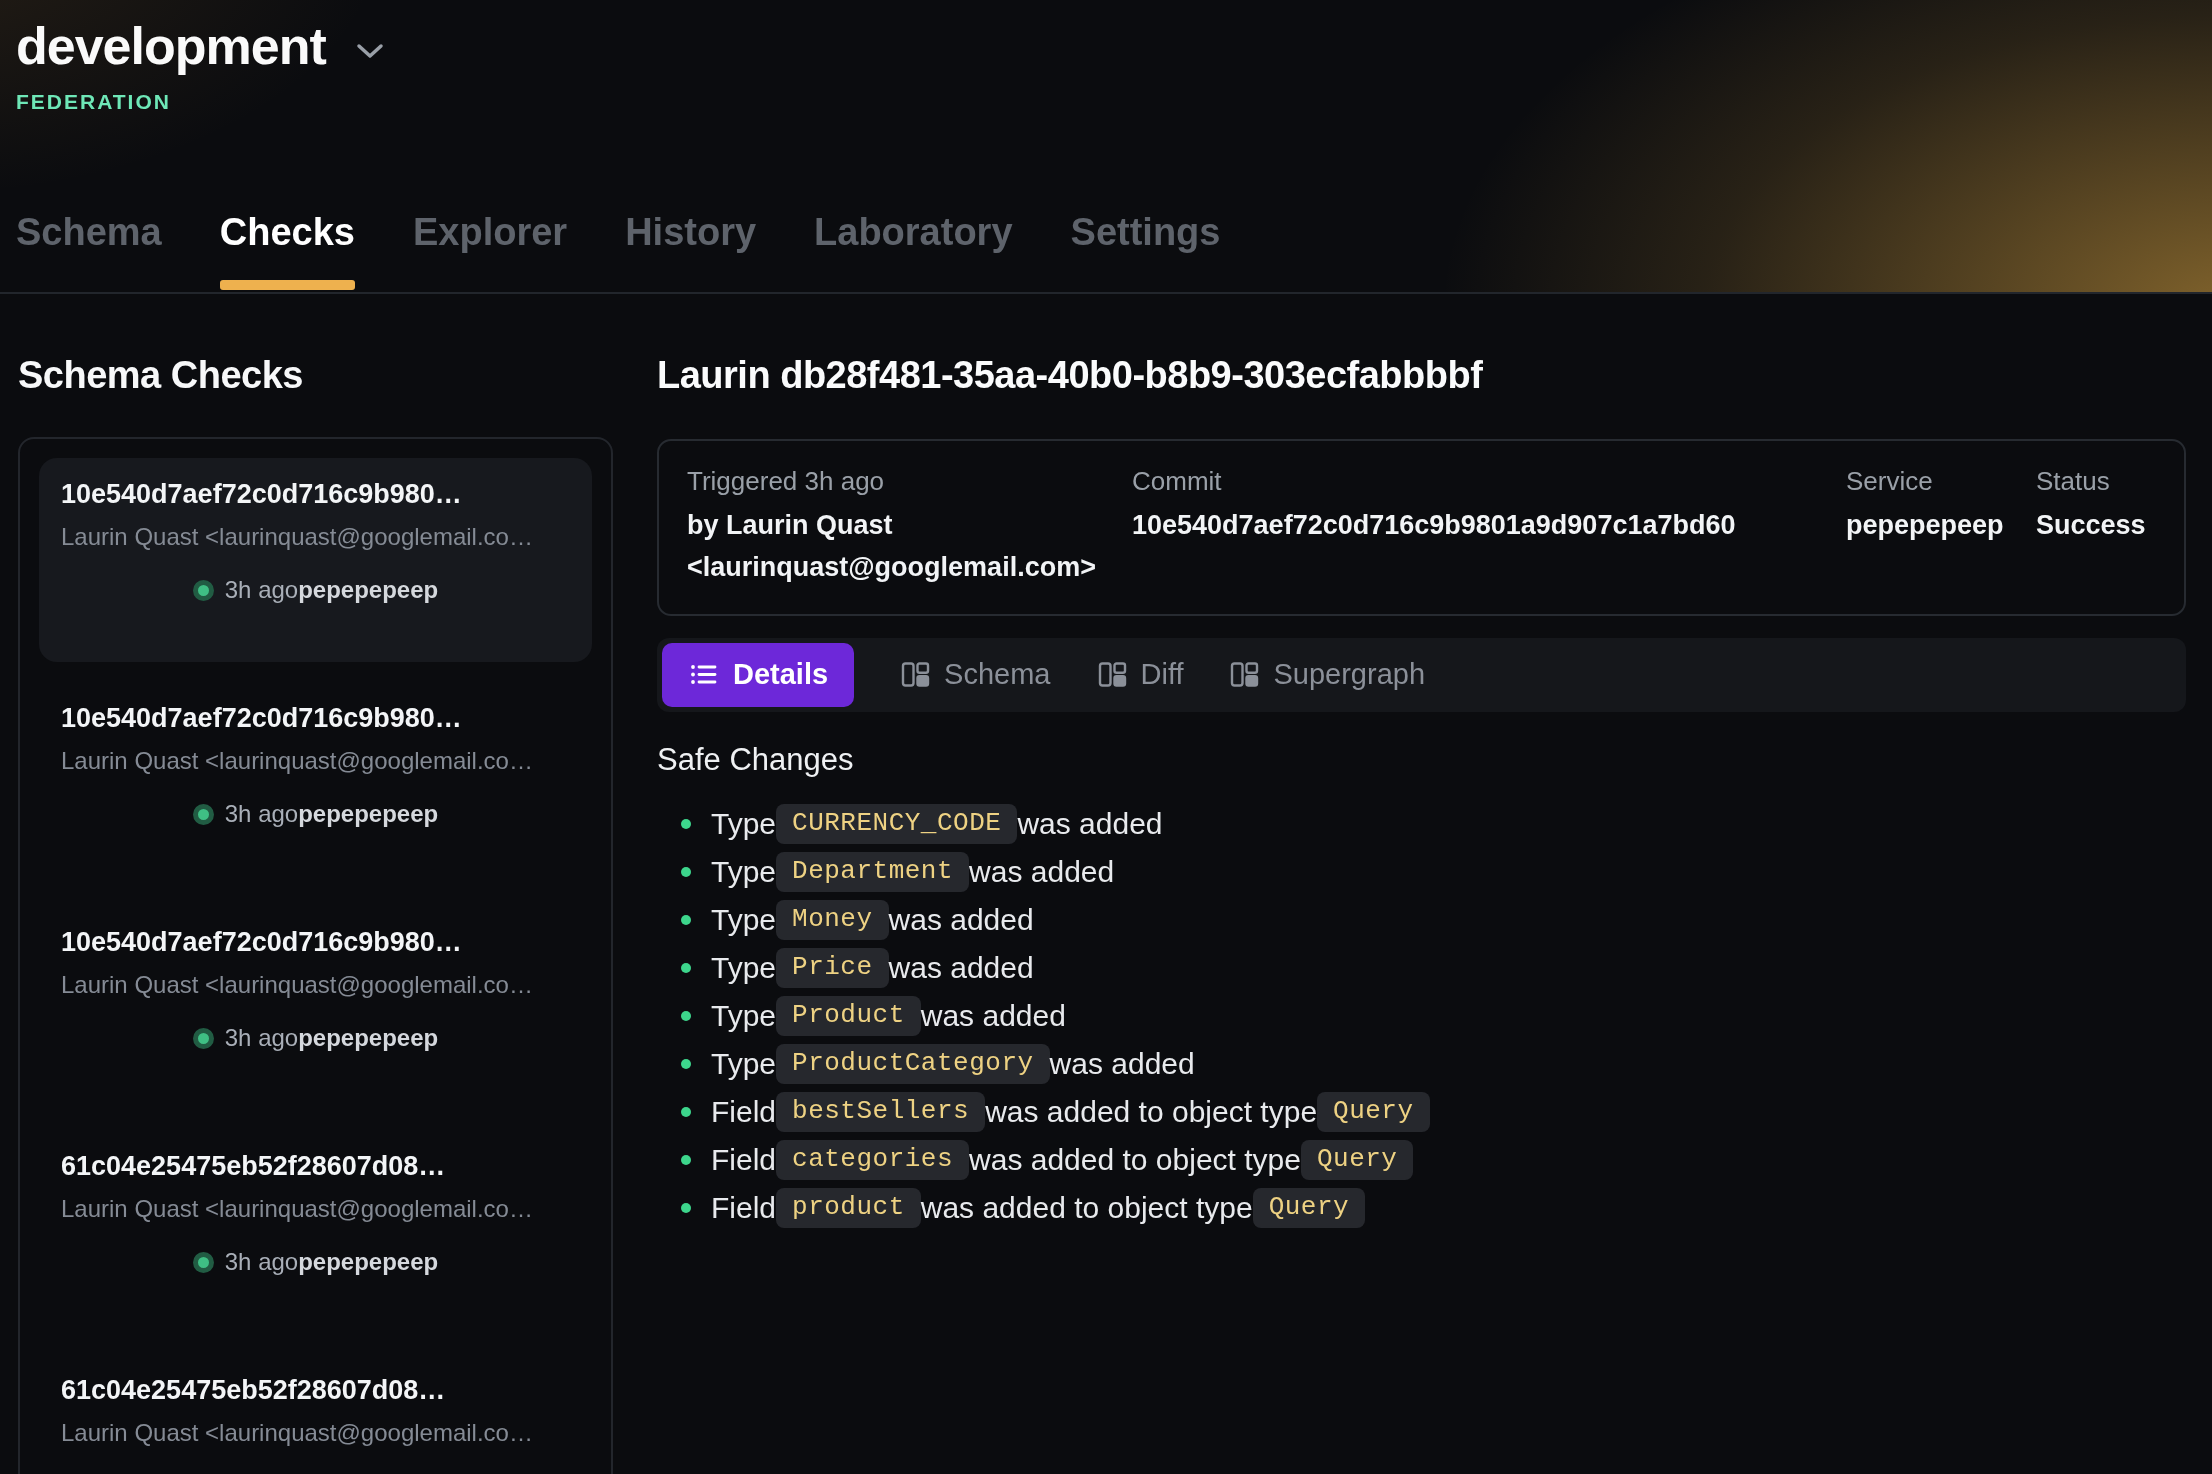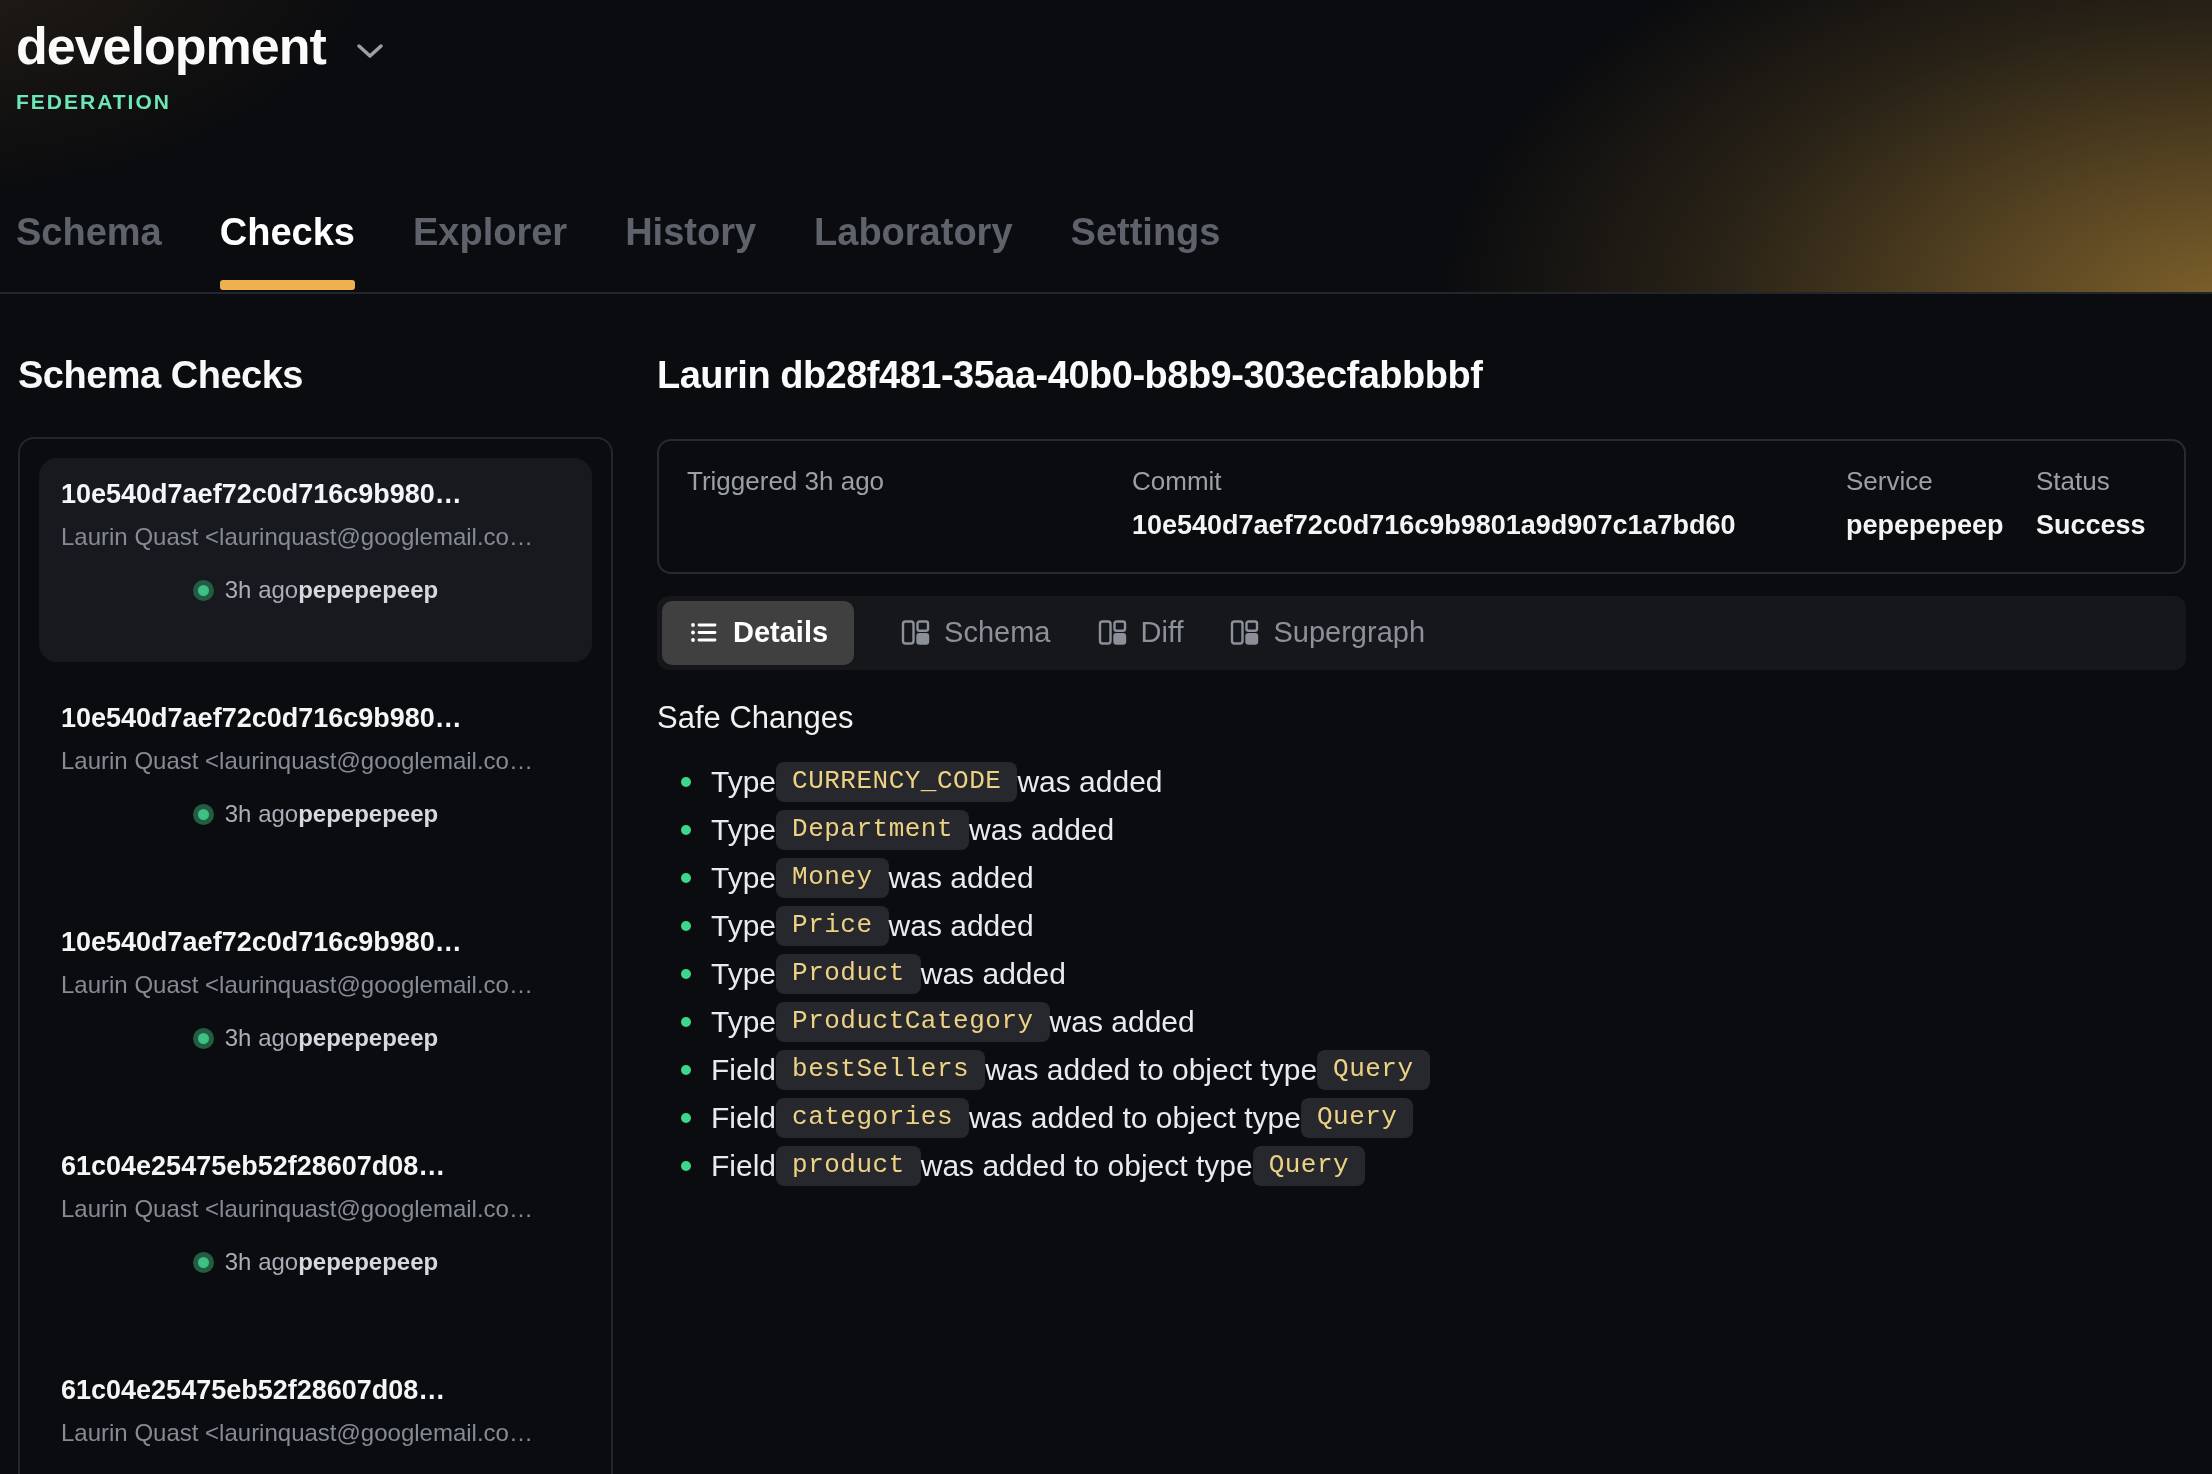--- a/index.html
+++ b/index.html
@@ -39,21 +39,21 @@
   .check-title{margin-top:60px;font-size:38px;font-weight:700;color:#fafbfc;letter-spacing:-0.5px;}
   .meta-box{margin-top:42px;border:2px solid #272b31;border-radius:14px;padding:25px 28px;display:flex;}
   .mcol1{width:445px;flex:none;}
   .mcol2{flex:1;min-width:0;}
   .mcol3{width:190px;flex:none;}
   .mcol4{width:120px;flex:none;}
   .meta-label{font-size:26px;color:#9aa0a8;}
   .meta-value{margin-top:8px;font-size:27px;font-weight:700;color:#f2f4f6;line-height:1.55;}
 
   .view-tabs{margin-top:22px;background:#15171b;border-radius:12px;height:74px;display:flex;align-items:center;padding:0 5px;}
-  .pill{background:#404040;border-radius:10px;height:64px;display:flex;align-items:center;gap:14px;padding:0 26px;
+  .pill{background:#6d28d9;border-radius:10px;height:64px;display:flex;align-items:center;gap:14px;padding:0 26px;
         color:#ffffff;font-size:29px;font-weight:600;cursor:pointer;}
   .vtab{margin-left:46px;display:flex;align-items:center;gap:13px;color:#8b9099;font-size:29px;font-weight:500;cursor:pointer;}
   .vtab:first-of-type{margin-left:30px;}
 
   .section-title{margin-top:30px;font-size:31px;font-weight:500;color:#eff1f3;}
   .changes{margin-top:22px;}
   .change{height:48px;display:flex;align-items:center;padding-left:24px;}
   .bullet{width:10px;height:10px;border-radius:50%;background:#3dd68c;margin-right:20px;flex:none;}
   .change-text{font-size:30px;color:#e8eaed;display:flex;align-items:center;white-space:nowrap;}
   .code{font-family:"Liberation Mono",monospace;font-size:26px;color:#eed283;background:#26282d;
@@ -145,20 +145,24 @@
   </div>
       </div>
   </div>
 
   <div class="right">
     <div class="check-title">Laurin db28f481-35aa-40b0-b8b9-303ecfabbbbf</div>
 
     <div class="meta-box">
       <div class="mcol1">
         <div class="meta-label">Triggered 3h ago</div>
+        <div class="meta-value">
+          <div>by Laurin Quast</div>
+          <div>&lt;laurinquast@googlemail.com&gt;</div>
+        </div>
       </div>
       <div class="mcol2">
         <div class="meta-label">Commit</div>
         <div class="meta-value">10e540d7aef72c0d716c9b9801a9d907c1a7bd60</div>
       </div>
       <div class="mcol3">
         <div class="meta-label">Service</div>
         <div class="meta-value">pepepepeep</div>
       </div>
       <div class="mcol4">

